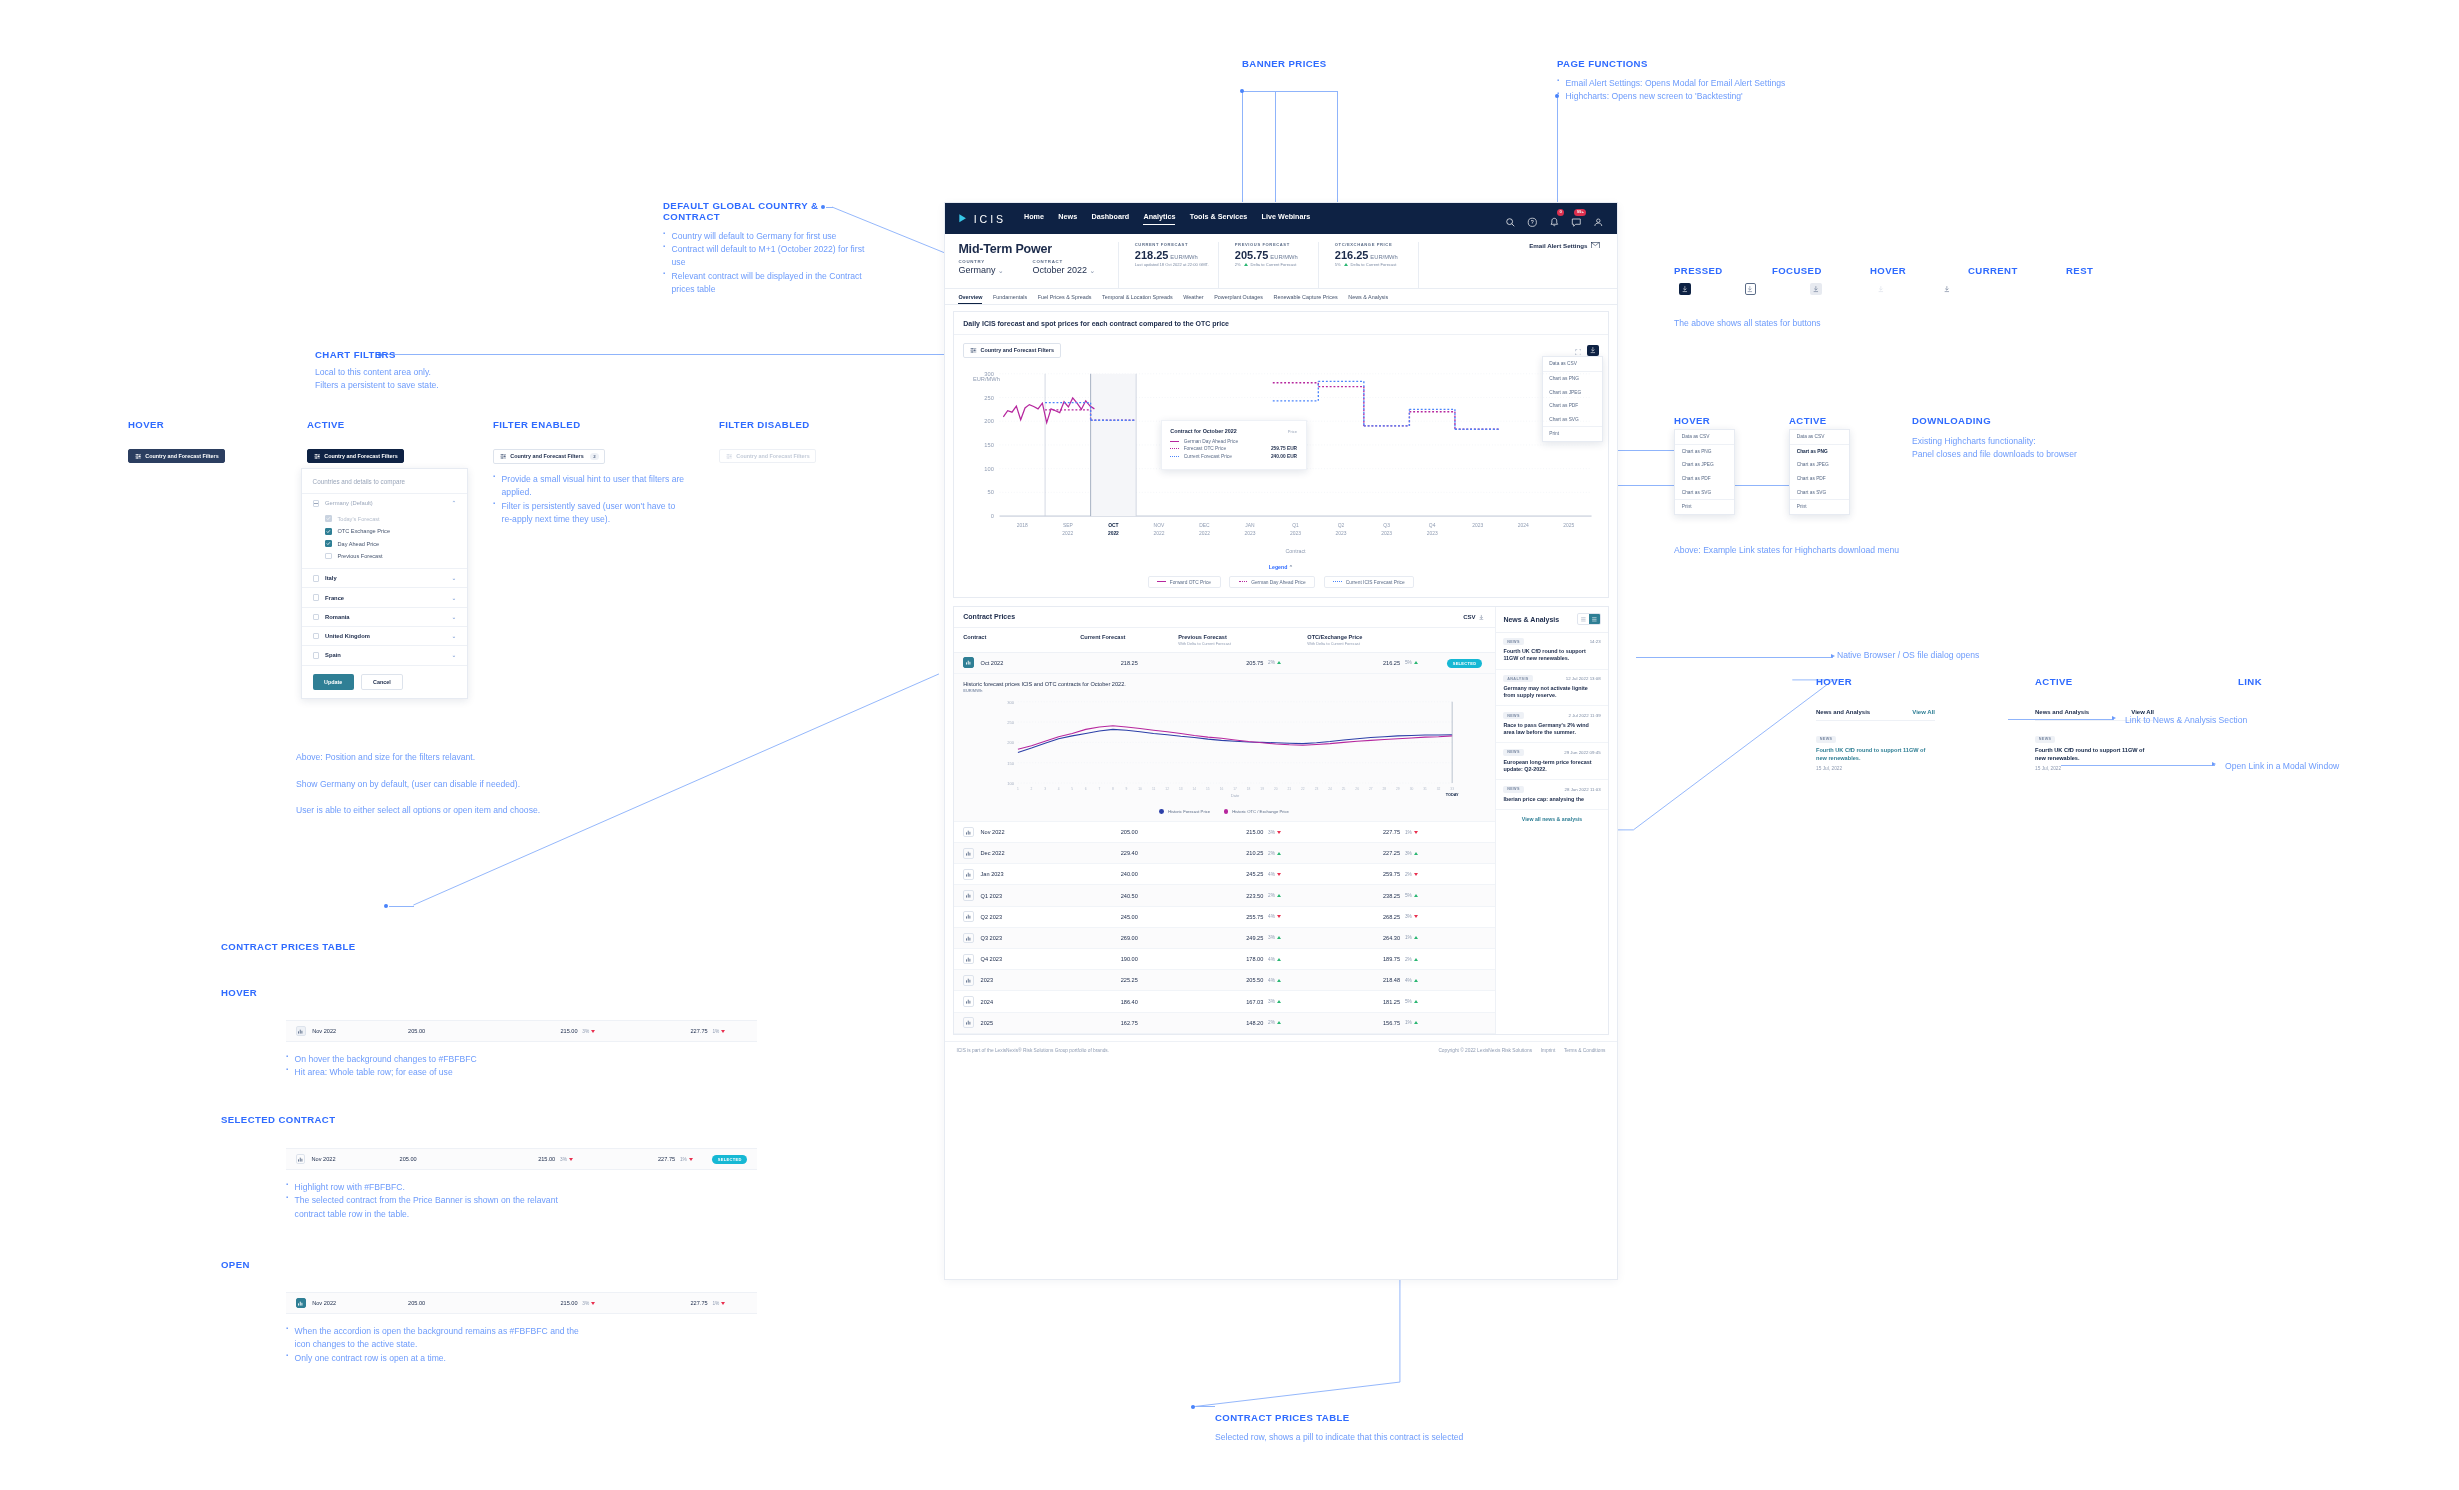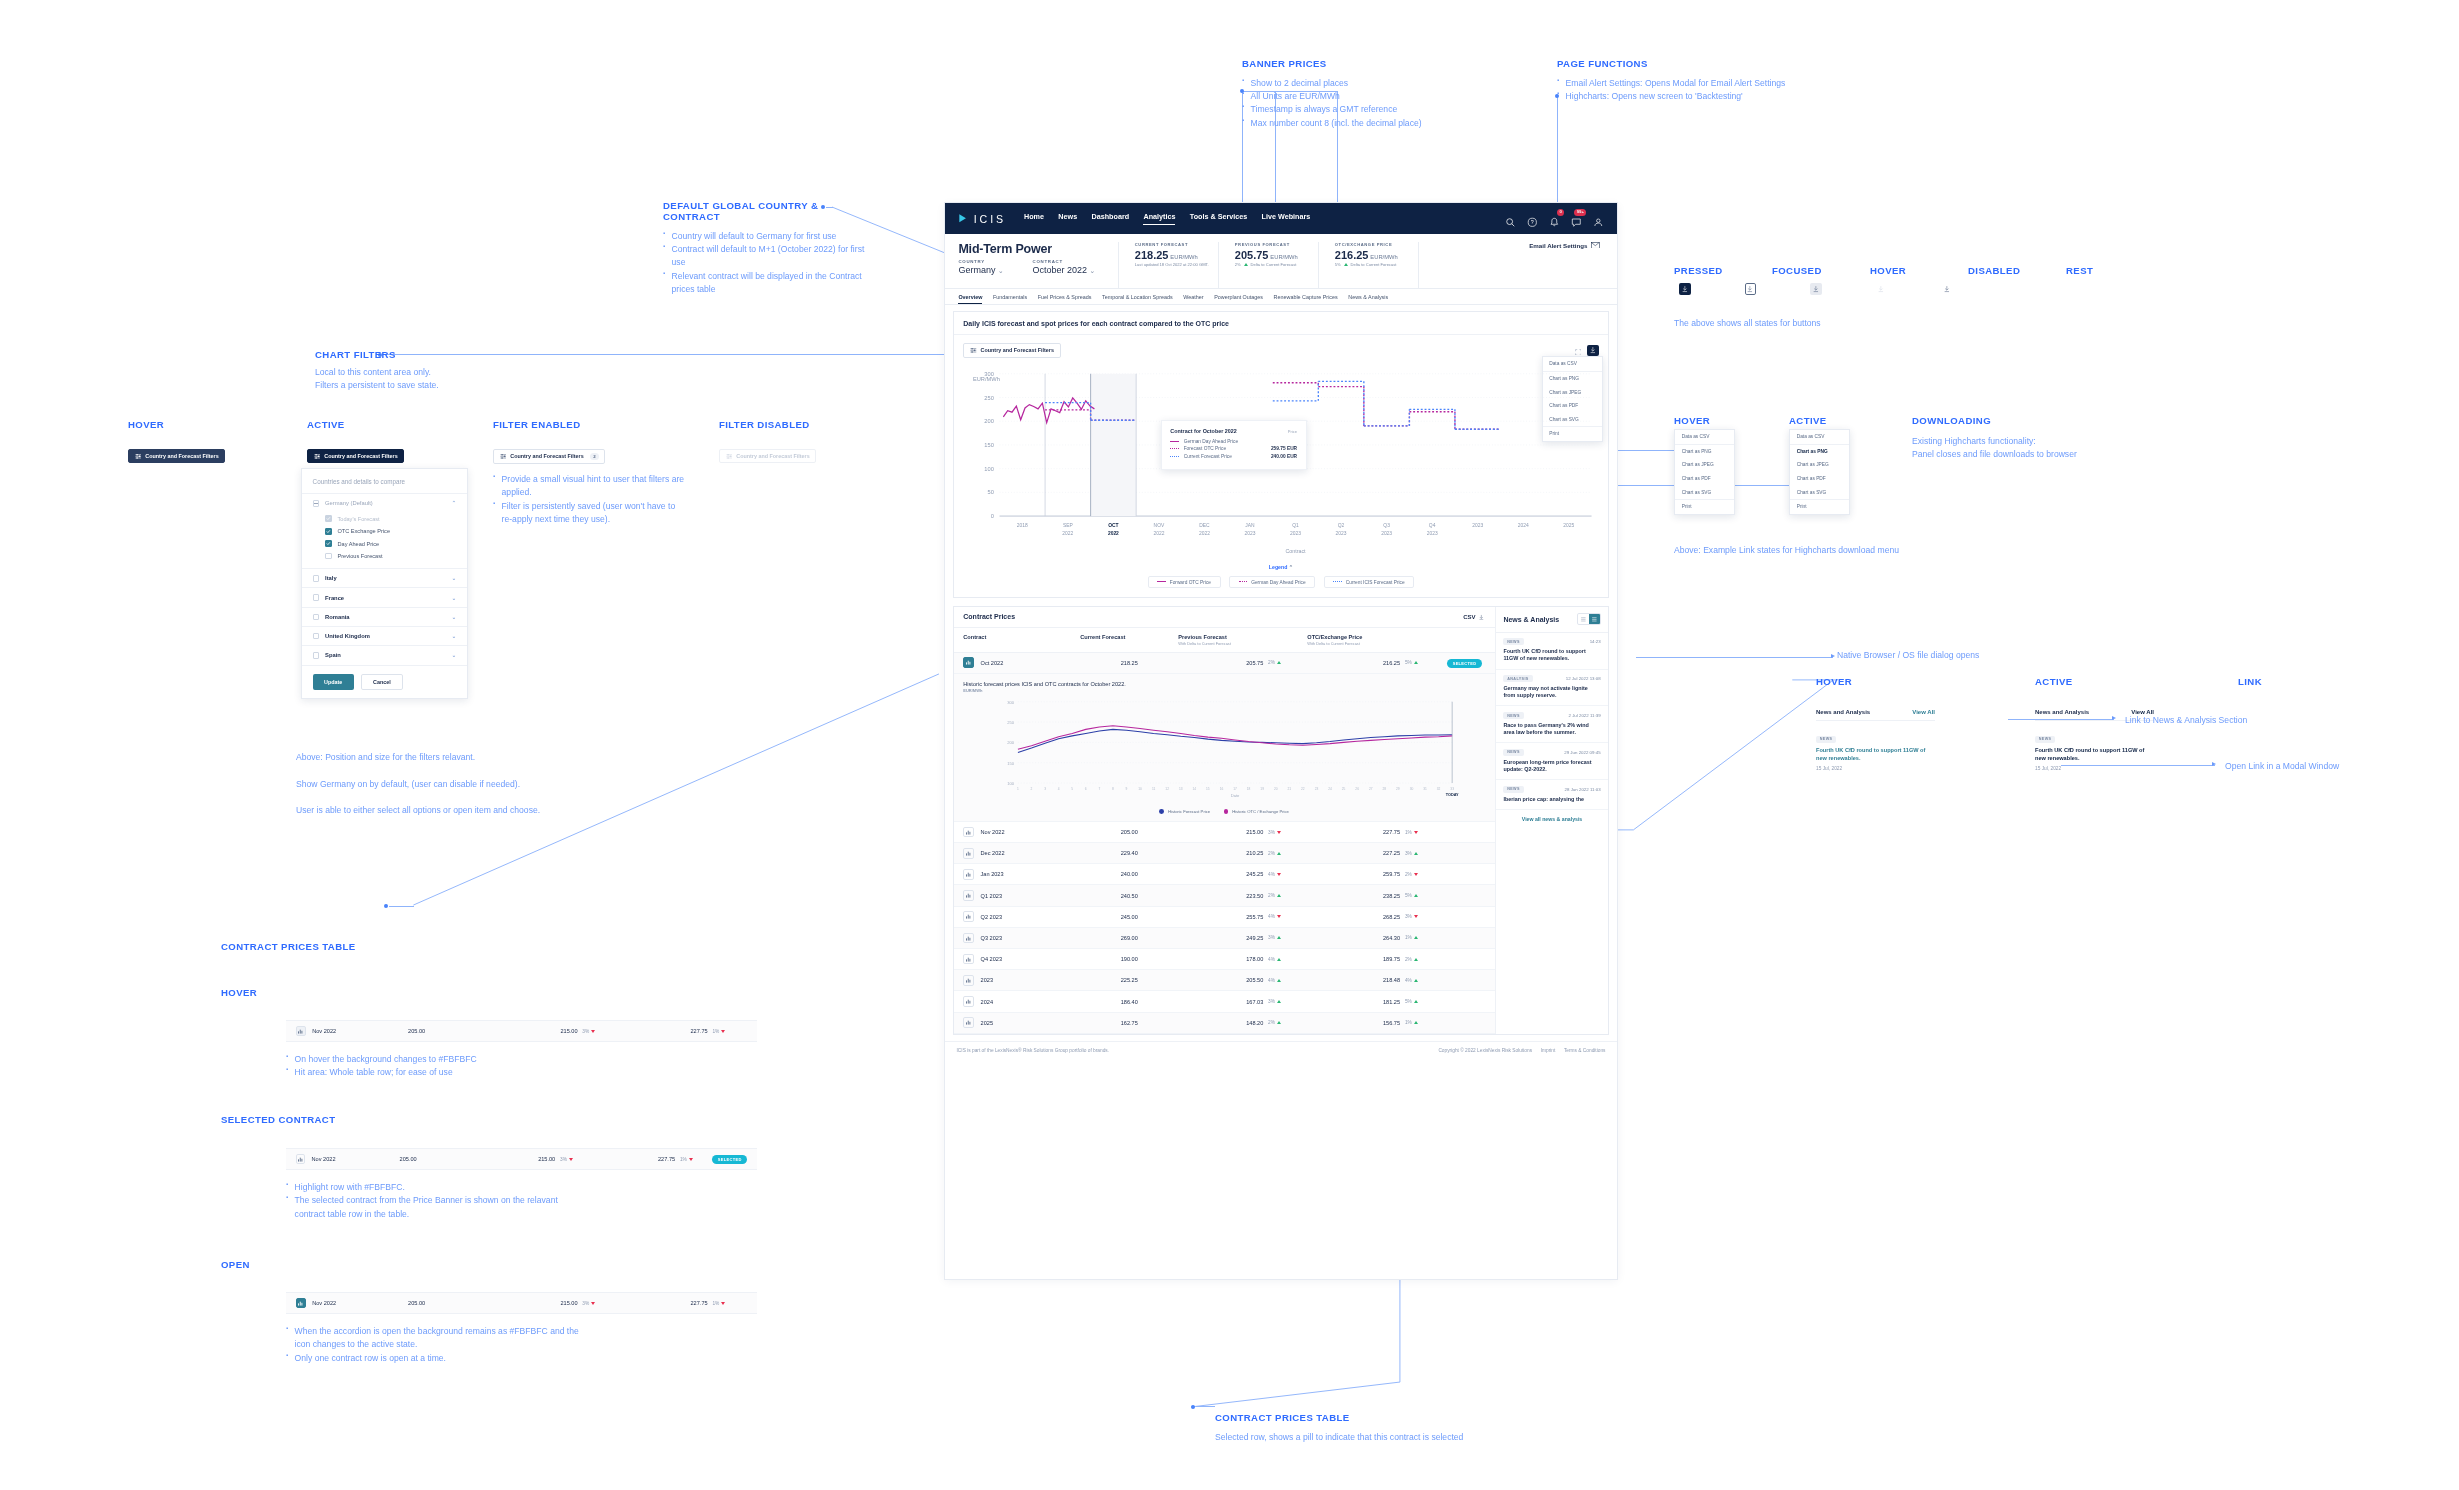--- a/index.html
+++ b/index.html
@@ -171,28 +171,20 @@
 <div class="ln h" style="left:2008px;top:719px;width:106px;"></div>
 <div class="arrow" style="left:2112px;top:716px;"></div>
 <div class="ln h" style="left:2061px;top:765px;width:154px;"></div>
 <div class="arrow" style="left:2212px;top:762px;"></div>
 <svg class="abs" style="left:1792px;top:678px;width:48px;height:3.8px;" viewBox="0 0 50 4" width="48" height="3.8">
   <path d="M0,2 L48,2" stroke="#8fb4fb" fill="none" stroke-width="1"></path>
 </svg>
 
 <div class="abs" style="left:1242px;top:58px;width:288px;">
   <div class="anno-title">BANNER PRICES</div>
-  <div class="anno-body" style="margin-top:7.7px;">
-    <ul id="bp-list">
-        <li>Show to 2 decimal places</li>
-        <li>All Units are EUR/MWh</li>
-        <li>Timestamp is always a GMT reference</li>
-        <li>Max number count 8 (incl. the decimal place)</li>
-      </ul>
-  </div>
 </div>
 
 <div class="abs" style="left:1557px;top:58px;width:327px;">
   <div class="anno-title">PAGE FUNCTIONS</div>
   <div class="anno-body" style="margin-top:7.7px;">
     <ul id="pf-list">
         <li>Email Alert Settings: Opens Modal for Email Alert Settings</li>
         <li>Highcharts: Opens new screen to 'Backtesting'</li>
       </ul>
   </div>
@@ -403,21 +395,21 @@
         </svg>
     </span>
     <span>Country and Forecast Filters</span>
   </div>
 </div>
 
 <div class="abs" style="left:1674px;top:265px;display:flex;gap:60px;">
   <div class="anno-title" style="width:38px">PRESSED</div>
   <div class="anno-title" style="width:38px">FOCUSED</div>
   <div class="anno-title" style="width:38px">HOVER</div>
-  <div class="anno-title" style="width:38px">DISABLED</div>
+  <div class="anno-title" style="width:38px">CURRENT</div>
   <div class="anno-title" style="width:38px">REST</div>
 </div>
 <div class="abs" style="left:1679px;top:283px;display:flex;gap:54px;">
   <div class="sq pressed">
     <svg viewBox="0 0 14 14" width="7.7" height="7.7">
         <g stroke="#fff" stroke-width="1" fill="none">
           <line x1="7" y1="2" x2="7" y2="9"></line>
           <polyline points="4,6.5 7,9.5 10,6.5"></polyline>
           <line x1="3" y1="12" x2="11" y2="12"></line>
         </g>

